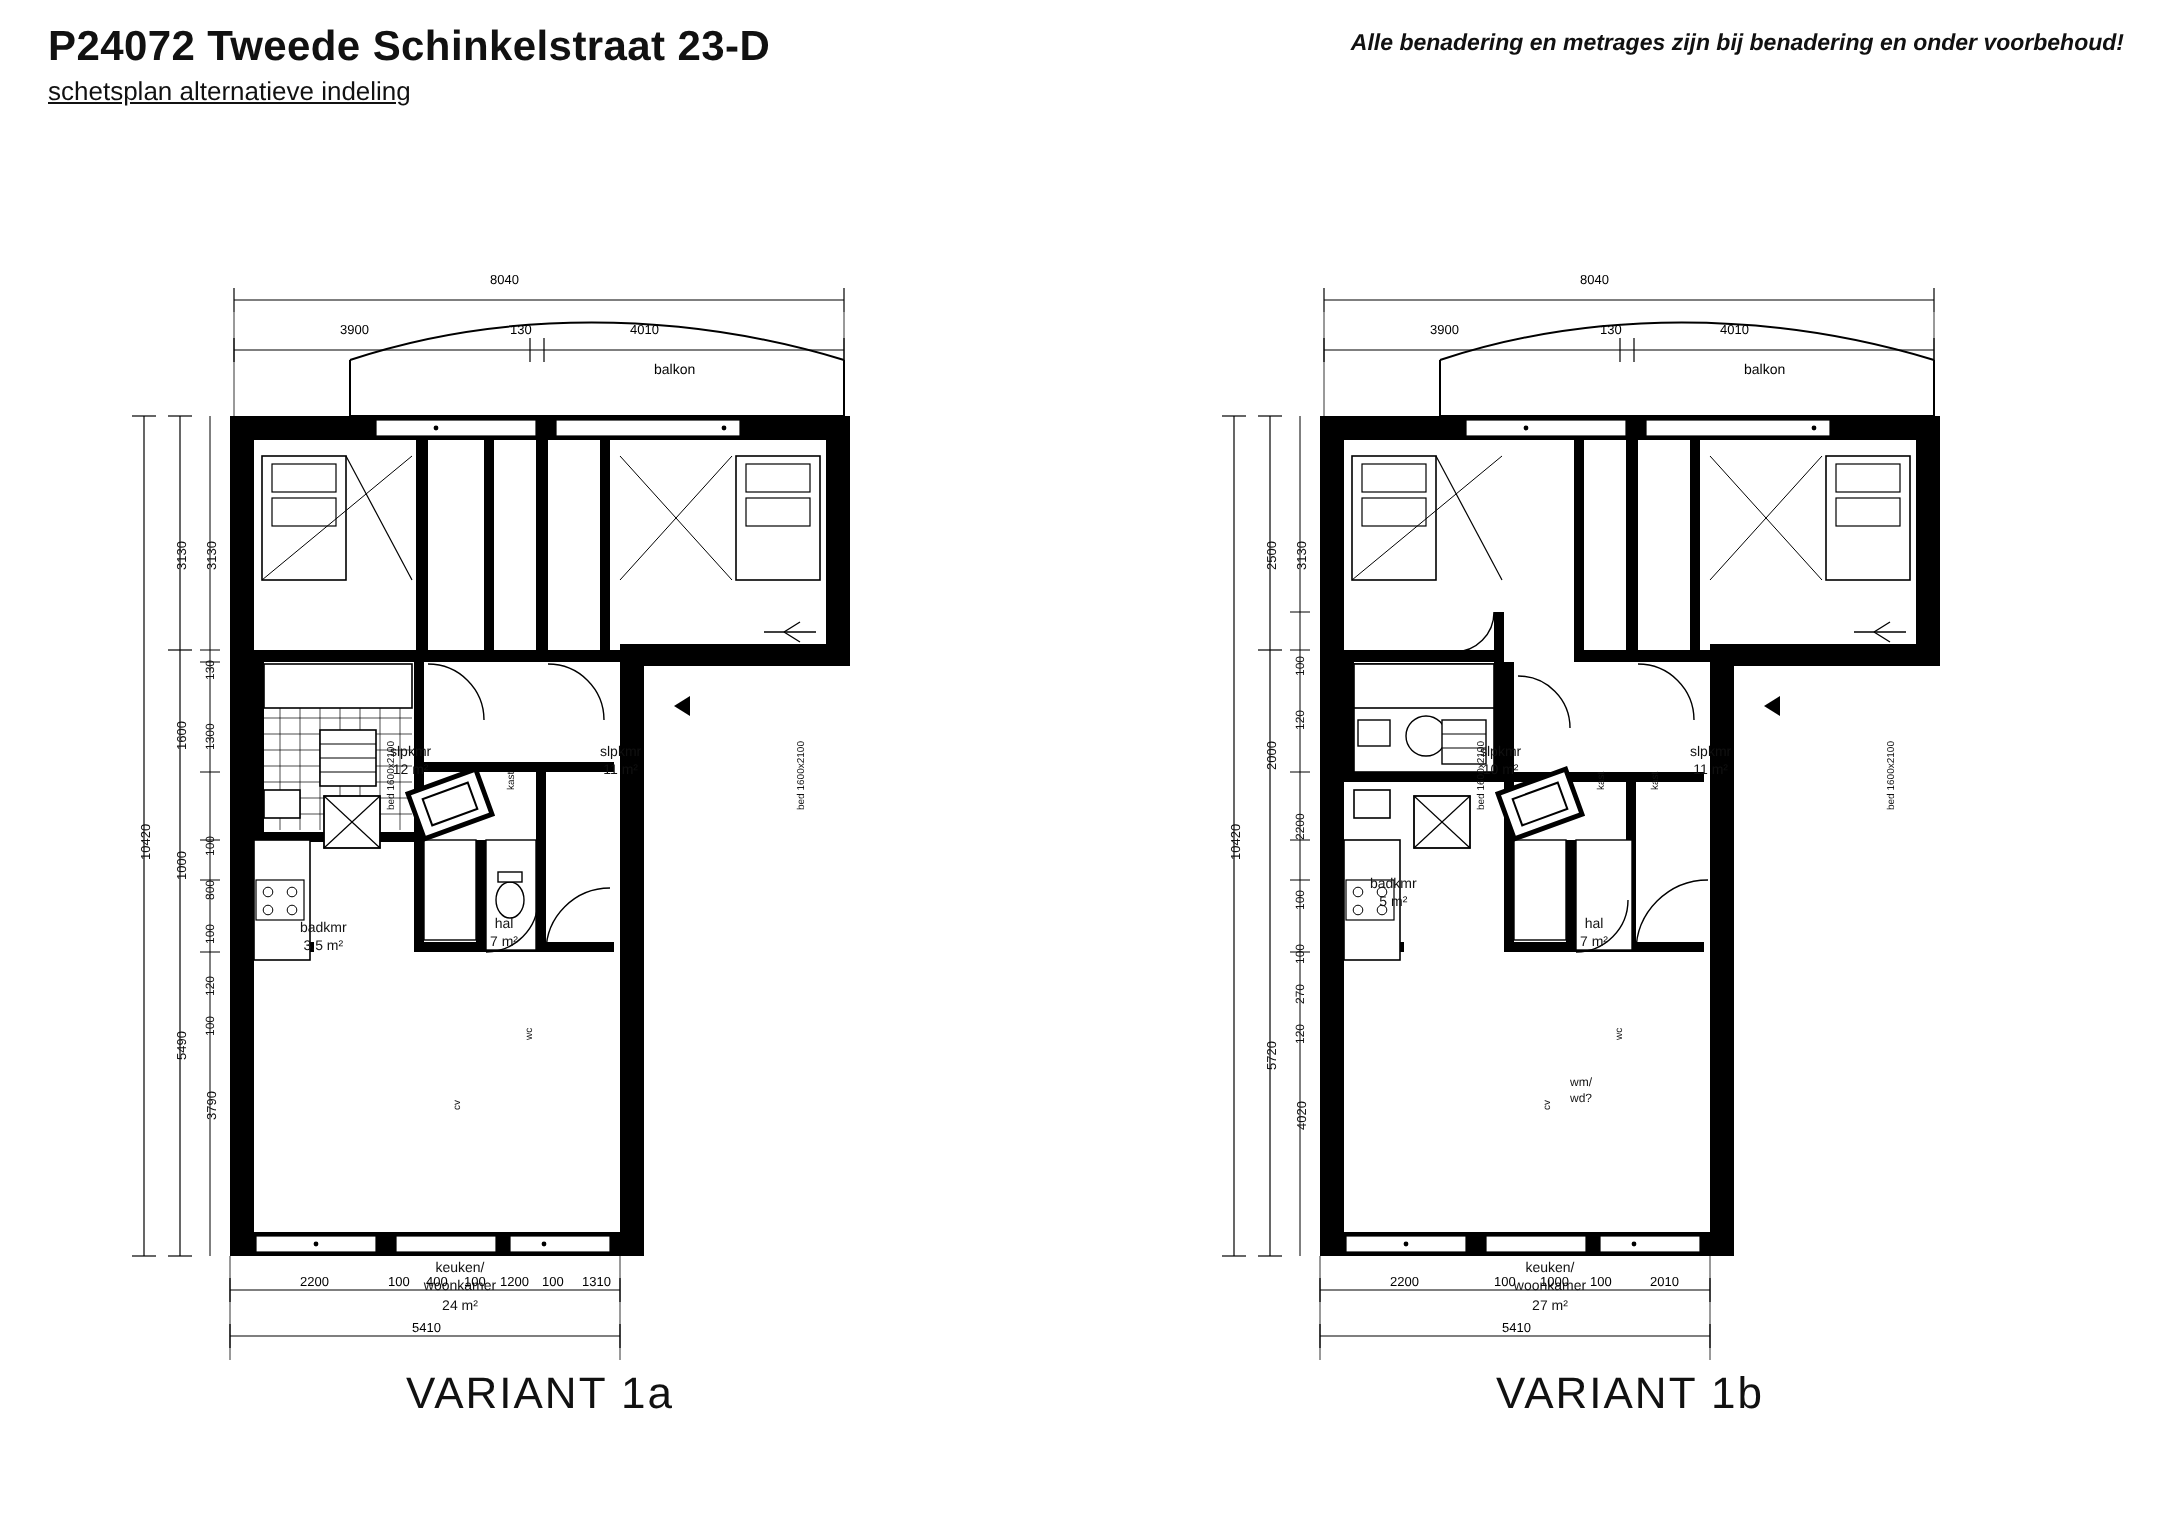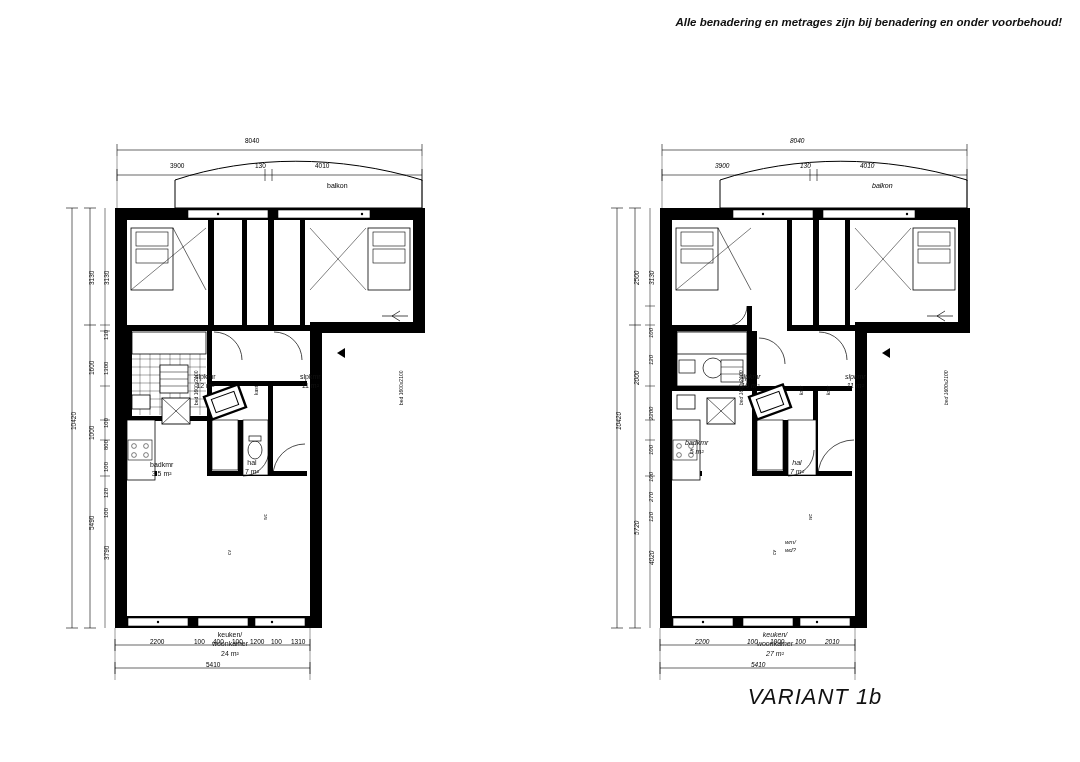--- a/index.html
+++ b/index.html
@@ -12,32 +12,34 @@
     overflow:hidden;
   }
   .hdr{position:absolute;left:24px;top:12px;}
   .hdr .title{font-size:21px;font-weight:bold;letter-spacing:0.2px;}
   .hdr .sub{font-size:13px;text-decoration:underline;margin-top:2px;}
   .hdr .date{font-size:13px;margin-top:1px;}
   .disclaimer{position:absolute;right:18px;top:16px;font-size:11.5px;font-style:italic;font-weight:600;}
 
   .plan{position:absolute;top:120px;width:520px;height:580px;}
   .plan.a{left:10px;}
-  .plan.b{left:555px;font-style:italic;}
+  .plan.b{left:555px;}
 
   .variant-label{position:absolute;bottom:-10px;width:100%;text-align:center;font-size:22px;letter-spacing:1px;}
   .room{position:absolute;font-size:7px;text-align:center;line-height:1.35;}
   .dim{position:absolute;font-size:6.5px;color:#000;text-align:center;white-space:nowrap;}
   .vtxt{position:absolute;font-size:5px;white-space:nowrap;transform:rotate(-90deg);transform-origin:left top;}
   svg{position:absolute;left:0;top:0;overflow:visible;}
 </style>
 </head>
 <body>
 
 <div class="hdr">
+  <div class="title">P24072 Tweede Schinkelstraat 23-D</div>
+  <div class="sub">schetsplan alternatieve indeling</div>
 </div>
 <div class="disclaimer">Alle benadering en metrages zijn bij benadering en onder voorbehoud!</div>
 
 <div class="plan a">
 
   <div class="dim" style="left:235px;top:17px;">8040</div>
   <div class="dim" style="left:160px;top:42px;">3900</div>
   <div class="dim" style="left:245px;top:42px;">130</div>
   <div class="dim" style="left:305px;top:42px;">4010</div>
   <div class="dim" style="left:317px;top:62px;font-size:7px;">balkon</div>
@@ -243,20 +245,21 @@
   <div class="vtxt" style="left:93px;top:255px;font-size:6px;">1300</div>
   <div class="vtxt" style="left:93px;top:308px;font-size:6px;">100</div>
   <div class="vtxt" style="left:93px;top:330px;font-size:6px;">800</div>
   <div class="vtxt" style="left:93px;top:352px;font-size:6px;">100</div>
   <div class="vtxt" style="left:78px;top:320px;font-size:6.5px;">1000</div>
   <div class="vtxt" style="left:93px;top:378px;font-size:6px;">120</div>
   <div class="vtxt" style="left:93px;top:398px;font-size:6px;">100</div>
   <div class="vtxt" style="left:78px;top:410px;font-size:6.5px;">5490</div>
   <div class="vtxt" style="left:93px;top:440px;font-size:6.5px;">3790</div>
 
+  <div class="variant-label">VARIANT 1a</div>
 </div>
 
 <div class="plan b">
 
   <div class="dim" style="left:235px;top:17px;">8040</div>
   <div class="dim" style="left:160px;top:42px;">3900</div>
   <div class="dim" style="left:245px;top:42px;">130</div>
   <div class="dim" style="left:305px;top:42px;">4010</div>
   <div class="dim" style="left:317px;top:62px;font-size:7px;">balkon</div>
 

